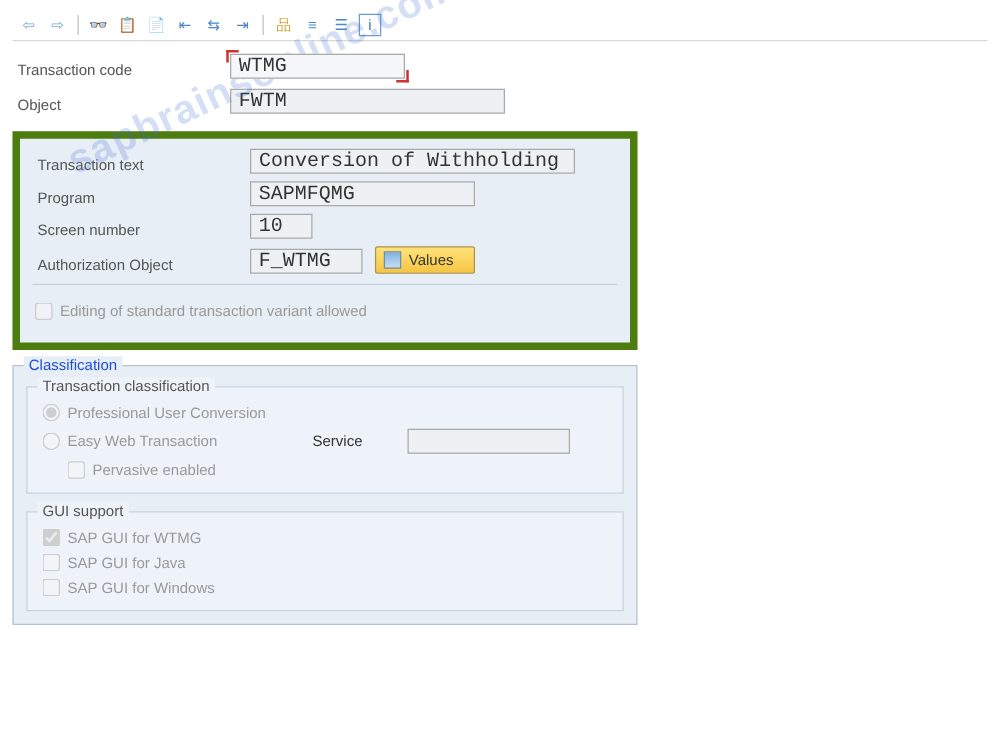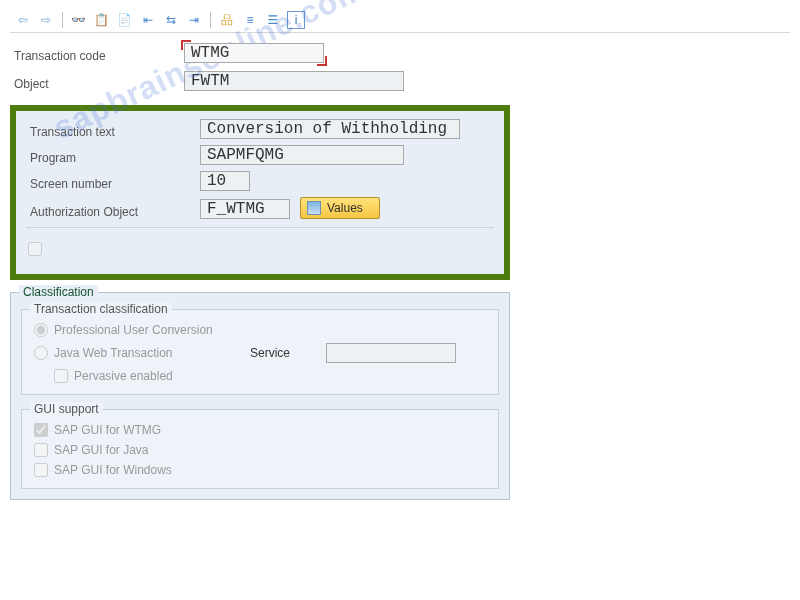--- a/index.html
+++ b/index.html
@@ -114,21 +114,21 @@
     width: 500px;
     position: relative;
     padding: 12px 10px 10px 10px;
   }
   .groupbox > .legend {
     position: absolute;
     top: -8px; left: 8px;
     background: #e7eef6;
     padding: 0 4px;
     font-size: 12px;
-    color: #14532d;
+    color: #1d4ed8;
   }
   .inner-group {
     border: 1px solid #c6d1dd;
     background: #eef3f9;
     padding: 10px 4px 8px 10px;
     position: relative;
     margin-top: 4px;
   }
   .inner-group > .legend {
     position: absolute;
@@ -197,52 +197,53 @@
   <input class="field-input ro-field" style="width: 220px;" readonly="" value="FWTM">
 </div>
 
 <div class="panel">
   <div class="field-row">
     <span class="field-label">Transaction text</span>
     <input class="field-input ro-field" style="width: 260px;" readonly="" value="Conversion of Withholding Tax Data">
   </div>
   <div class="field-row">
     <span class="field-label">Program</span>
-    <input class="field-input ro-field" style="width: 204px;" readonly="" value="SAPMFQMG">
+    <input class="field-input ro-field" style="width: 180px;" readonly="" value="SAPMFQMG">
   </div>
   <div class="field-row">
     <span class="field-label">Screen number</span>
     <input class="field-input ro-field" style="width: 50px;" readonly="" value="10">
   </div>
   <div class="field-row">
     <span class="field-label">Authorization Object</span>
     <input class="field-input ro-field" style="width: 90px;" readonly="" value="F_WTMG">
     <button class="values-btn">
       <span class="values-icon"></span>
       <span>Values</span>
     </button>
   </div>
   <div style="height:1px;background:#c8d3df;margin:8px 0;"></div>
   <div class="chk-row">
     <input type="checkbox" disabled="" style="">
+    <span>Editing of standard transaction variant allowed</span>
   </div>
 </div>
 
 <div class="groupbox">
   <span class="legend">Classification</span>
 
   <div class="inner-group">
     <span class="legend">Transaction classification</span>
     <div class="radio-row">
       <input type="radio" checked="" disabled="" style="">
       <span>Professional User Conversion</span>
     </div>
     <div class="radio-row service-row">
       <input type="radio" disabled="" style="">
-      <span style="color:#999;width:190px">Java Web Transaction</span>
+      <span style="color:#999;width:190px">Easy Web Transaction</span>
       <span class="service-label">Service</span>
       <input class="field-input ro-field" style="width: 130px;" readonly="" value="">
     </div>
     <div class="chk-inner indent">
       <input type="checkbox" disabled="" style="">
       <span>Pervasive enabled</span>
     </div>
   </div>
 
   <div class="inner-group" style="margin-top:14px">

